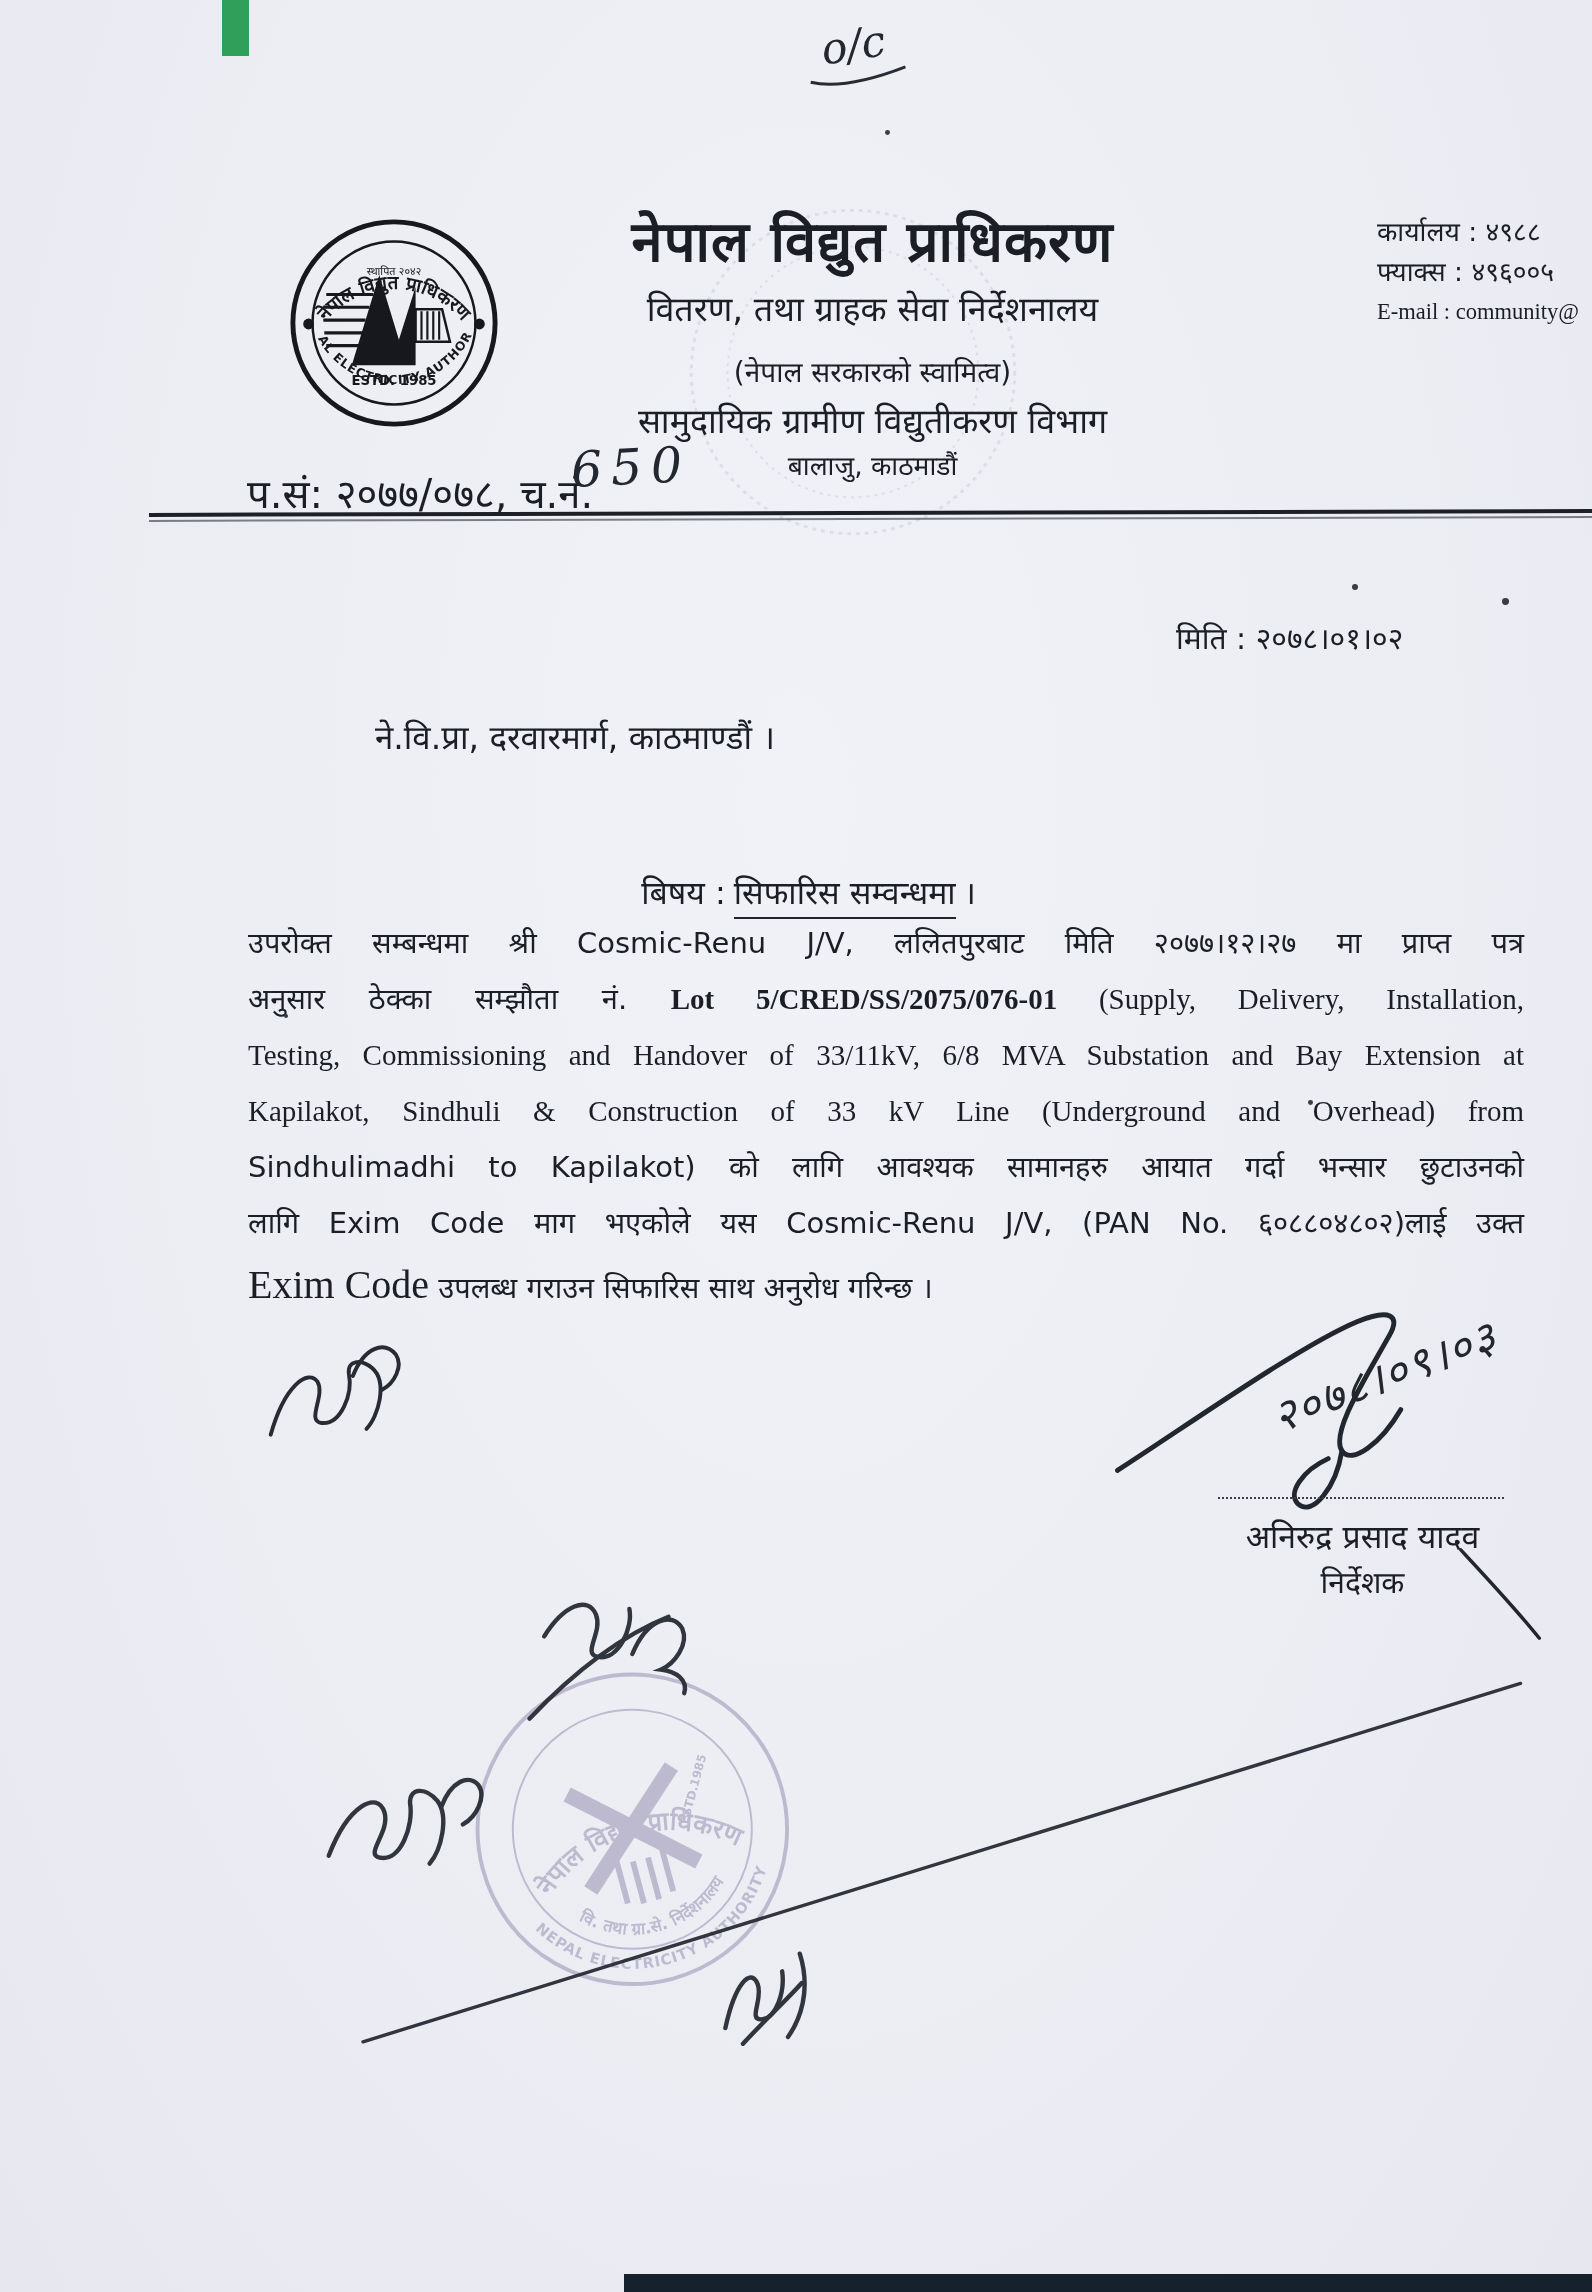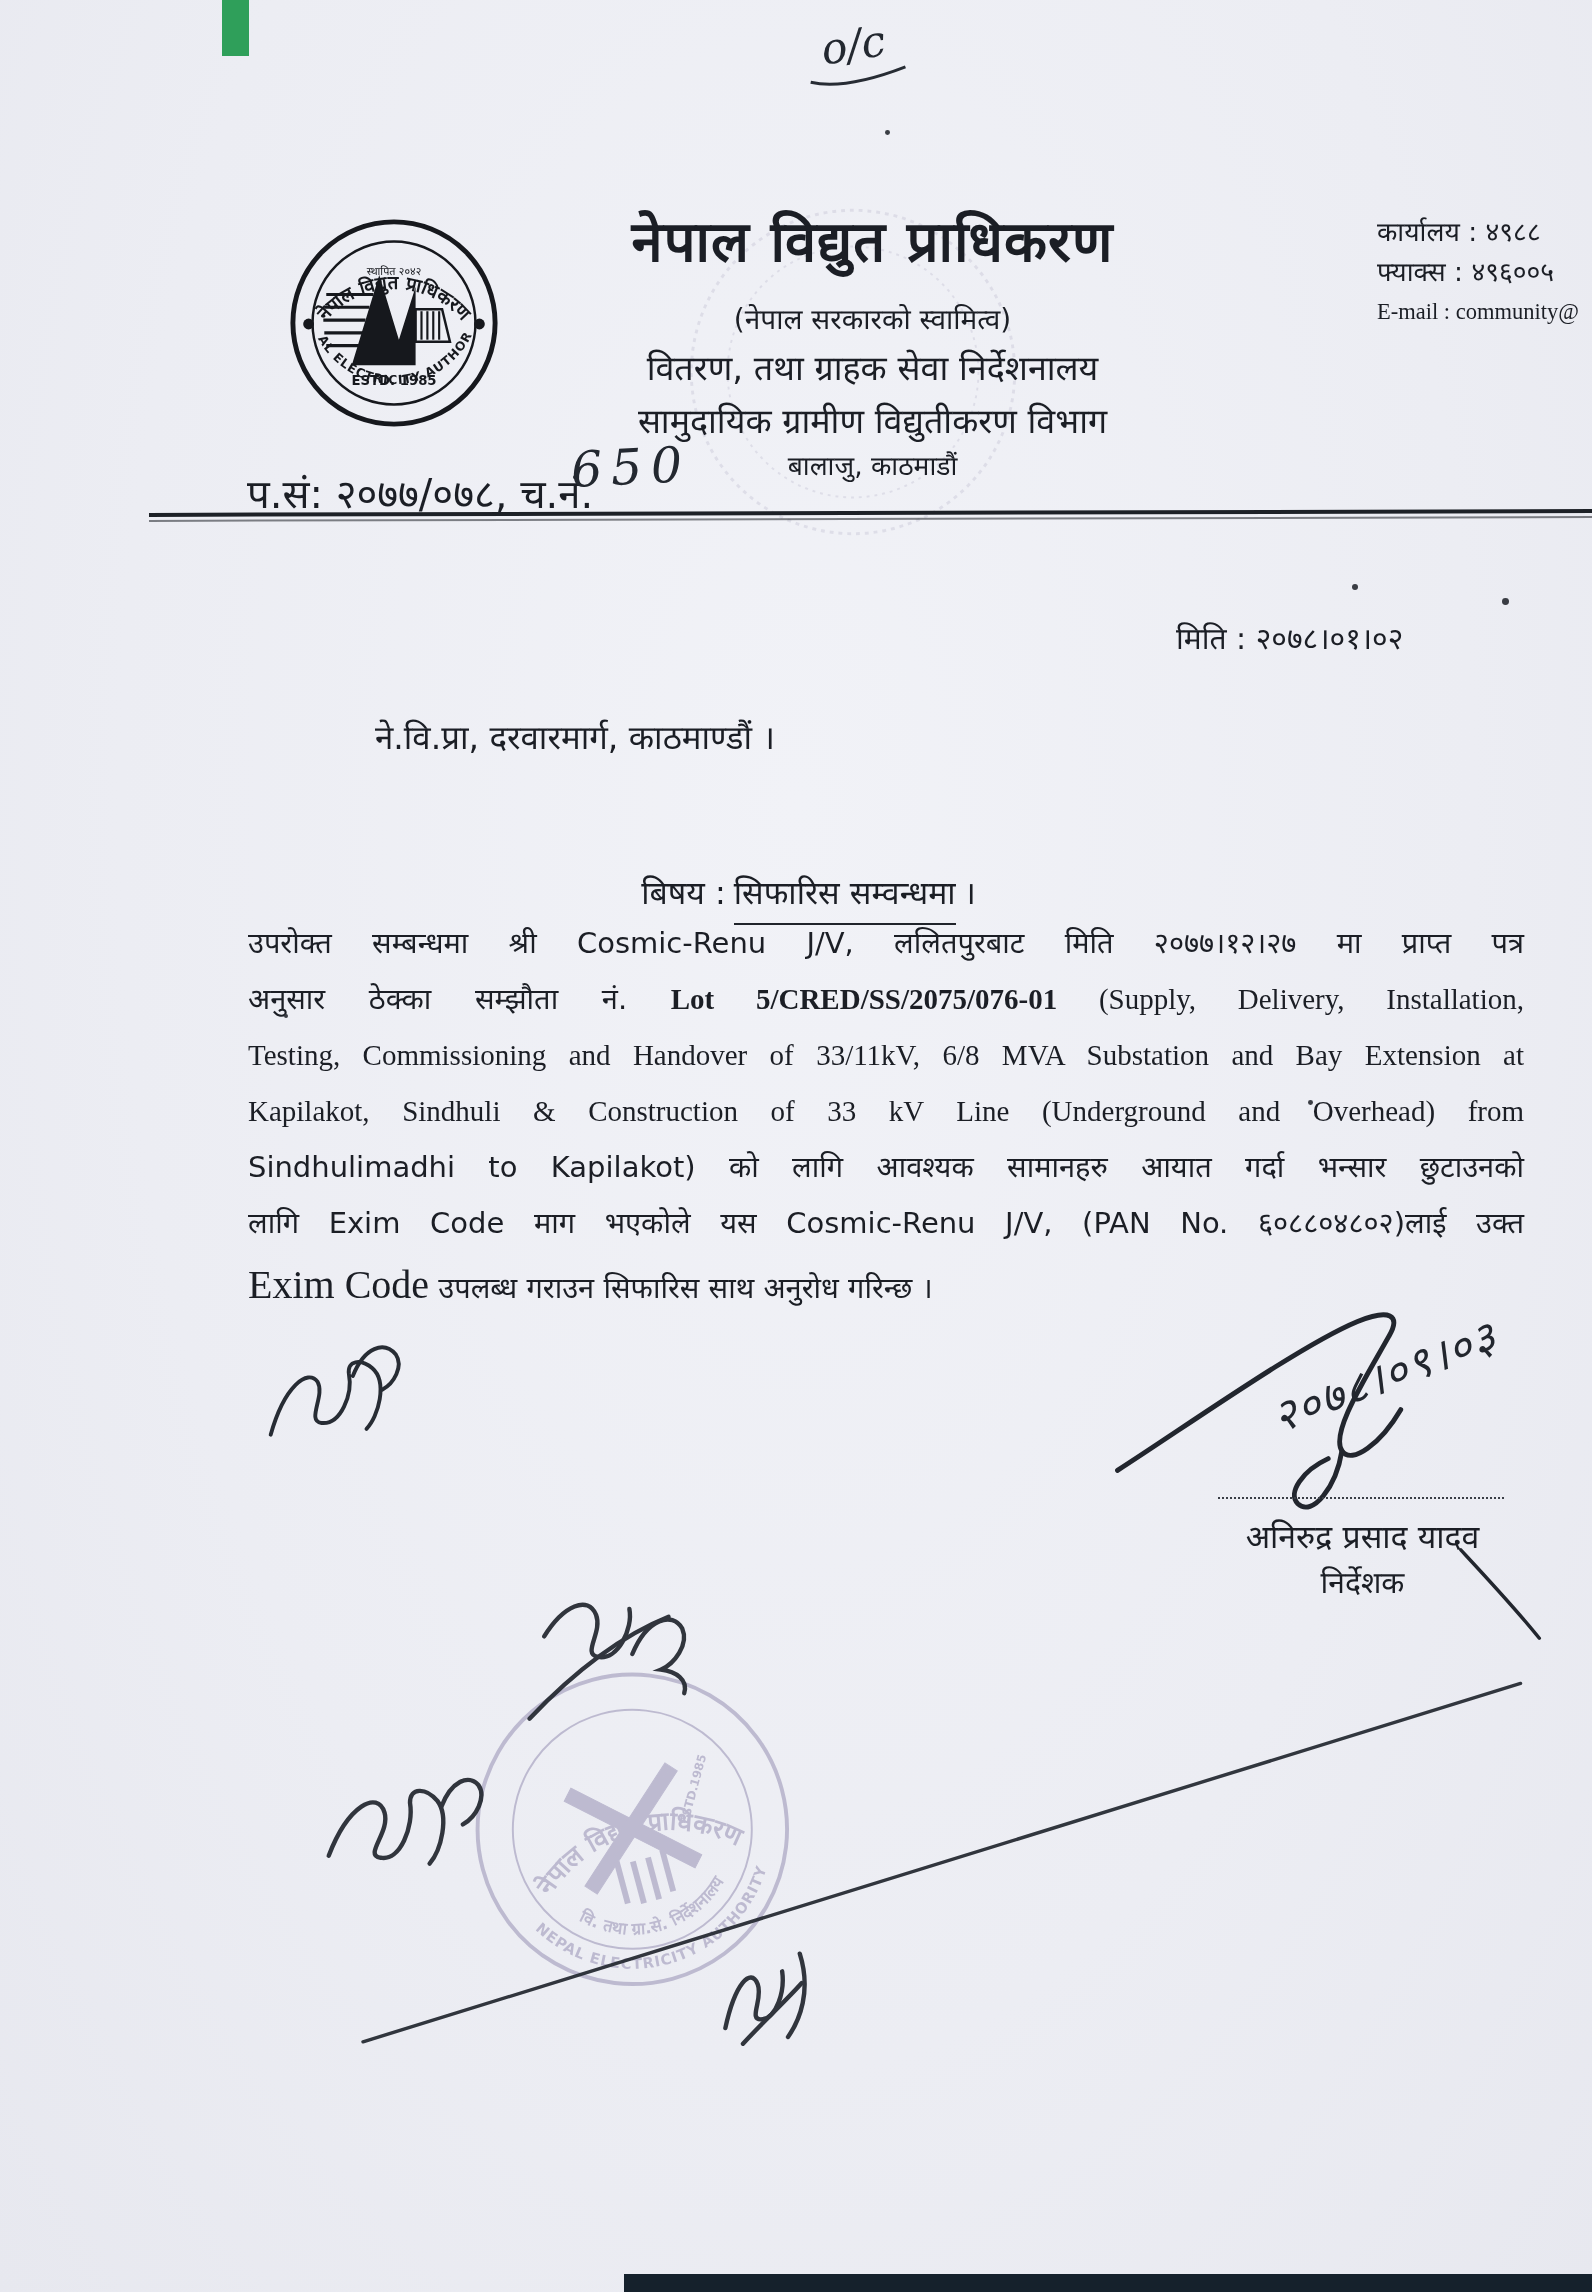--- a/index.html
+++ b/index.html
@@ -29,21 +29,21 @@
 
   .ref-label{font-size:40px;}
   .hand{color:#232830;font-style:italic;font-family:"DejaVu Serif","Liberation Serif",serif;}
   .hw-650{font-size:49px;letter-spacing:8.8px;transform:rotate(-3deg);font-weight:500;}
   .hw-oc{font-size:43px;transform:rotate(-9deg);}
   .rule{background:#1d2127;}
 
   .date-line{font-size:30px;}
   .addressee{font-size:33px;line-height:52px;}
   .subject{font-size:32px;}
-  .subject .u{border-bottom:2.9px solid #20242b;padding-bottom:11px;}
+  .subject .u{border-bottom:2.9px solid #20242b;padding-bottom:5px;}
 
   .body-line{
     width:1276px;font-size:29px;height:56px;line-height:49px;
     text-align:justify;text-align-last:justify;white-space:nowrap;
   }
   .body-line.last{text-align:left;text-align-last:left;}
   .body-line .lat{font-family:"Liberation Serif",serif;}
   .body-line .b{font-weight:700;}
   .big-exim{font-size:40px;font-family:"Liberation Serif",serif;}
 
@@ -106,22 +106,22 @@
     <text x="109" y="172" font-size="13.5" font-weight="700" text-anchor="middle" fill="#16181d">ESTD. 1985</text>
   </svg>
 
   <svg class="abs" style="left:647px;top:176px;opacity:0.13;" width="412" height="392" viewBox="0 0 420 400">
     <circle cx="210" cy="200" r="165" fill="none" stroke="#6e6790" stroke-width="3" stroke-dasharray="4 5"></circle>
     <circle cx="210" cy="200" r="128" fill="none" stroke="#6e6790" stroke-width="2" stroke-dasharray="3 5"></circle>
   </svg>
 
   <div class="abs center" style="left:392px;top:201px;width:961px;">
     <div class="dev org-title">नेपाल विद्युत प्राधिकरण</div>
+    <div class="dev dir-line" style="margin-top:7.8px;">वितरण, तथा ग्राहक सेवा निर्देशनालय</div>
     <div class="dev own-line" style="margin-top:21.6px;">(नेपाल सरकारको स्वामित्व)</div>
-    <div class="dev dir-line" style="margin-top:7.8px;">वितरण, तथा ग्राहक सेवा निर्देशनालय</div>
     <div class="dev dep-line" style="margin-top:6.9px;">सामुदायिक ग्रामीण विद्युतीकरण विभाग</div>
     <div class="dev place-line" style="margin-top:3.9px;">बालाजु, काठमाडौं</div>
   </div>
 
   <div class="abs contact nowrap" style="left:1377px;top:212px;width:255px;">
     <div class="dev">कार्यालय : ४९८८</div>
     <div class="dev">फ्याक्स : ४९६००५</div>
     <div class="email">E-mail : community@</div>
   </div>
 

